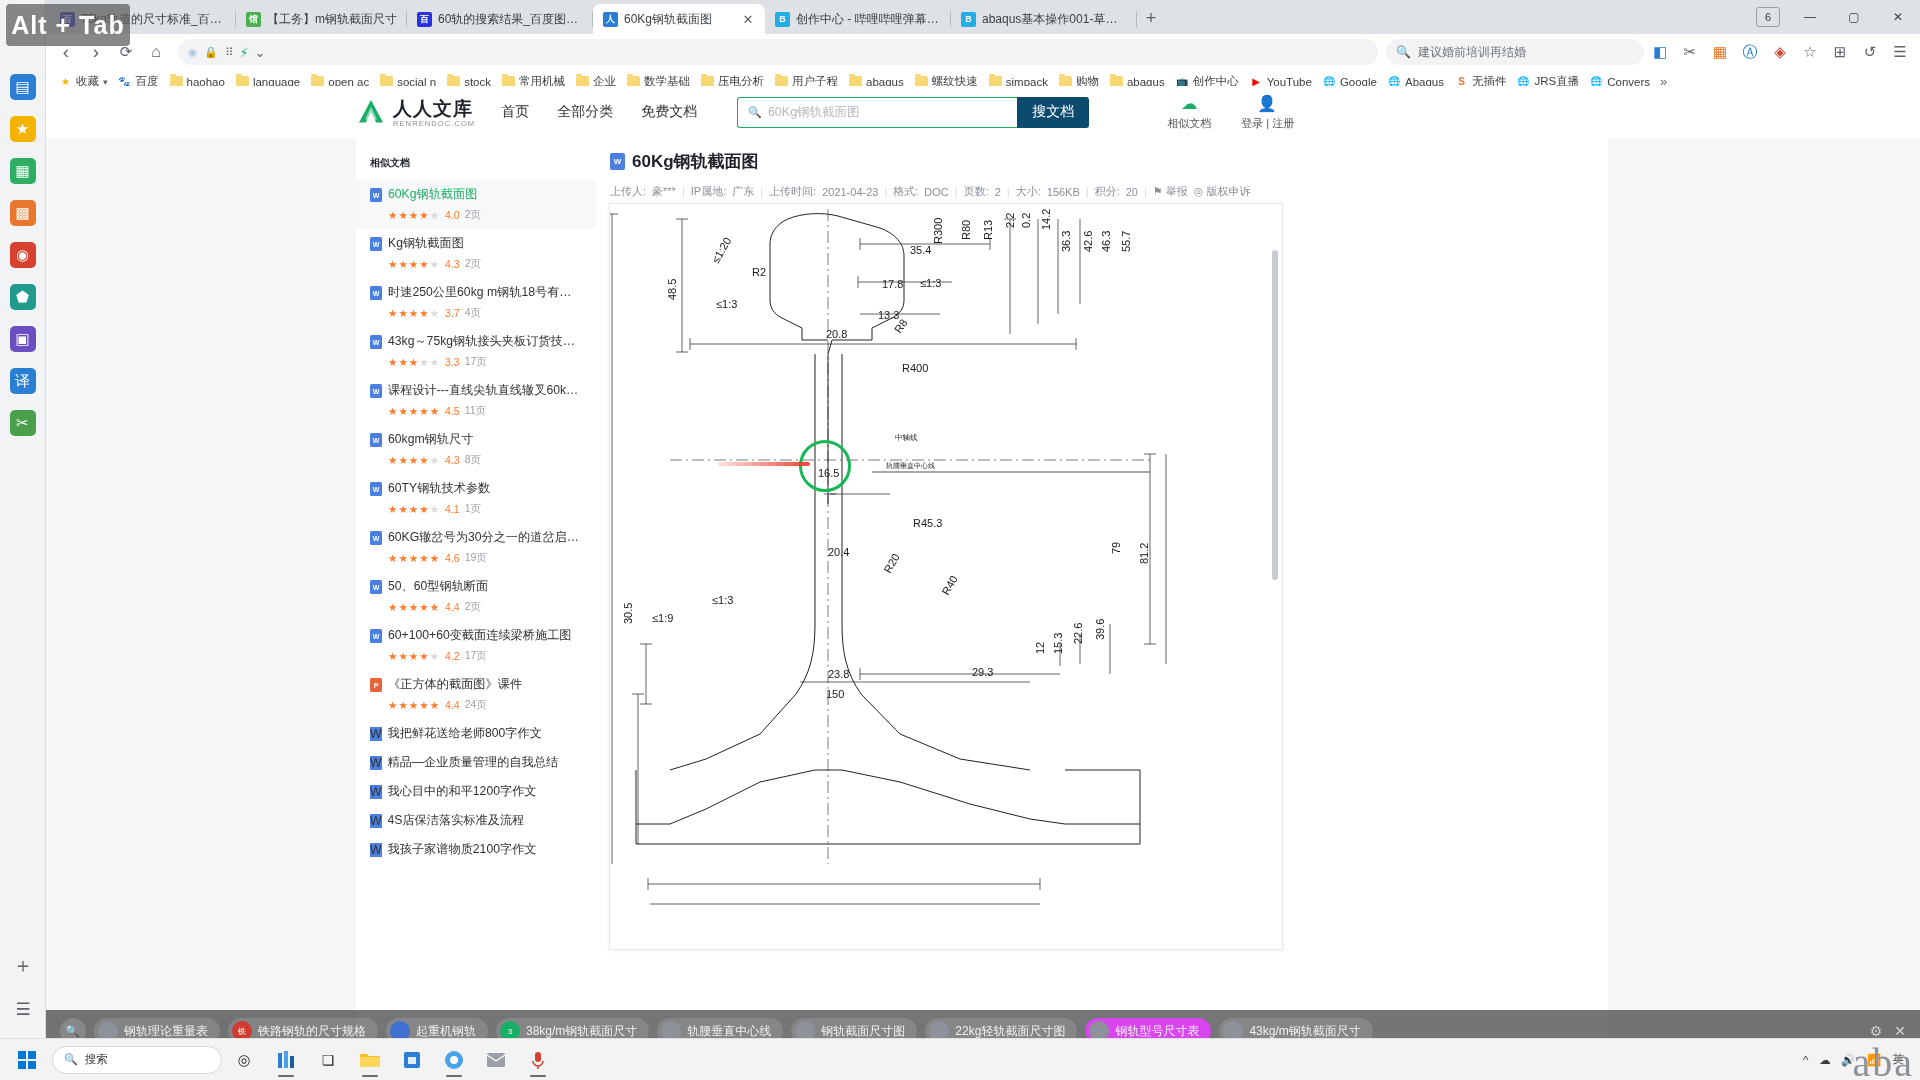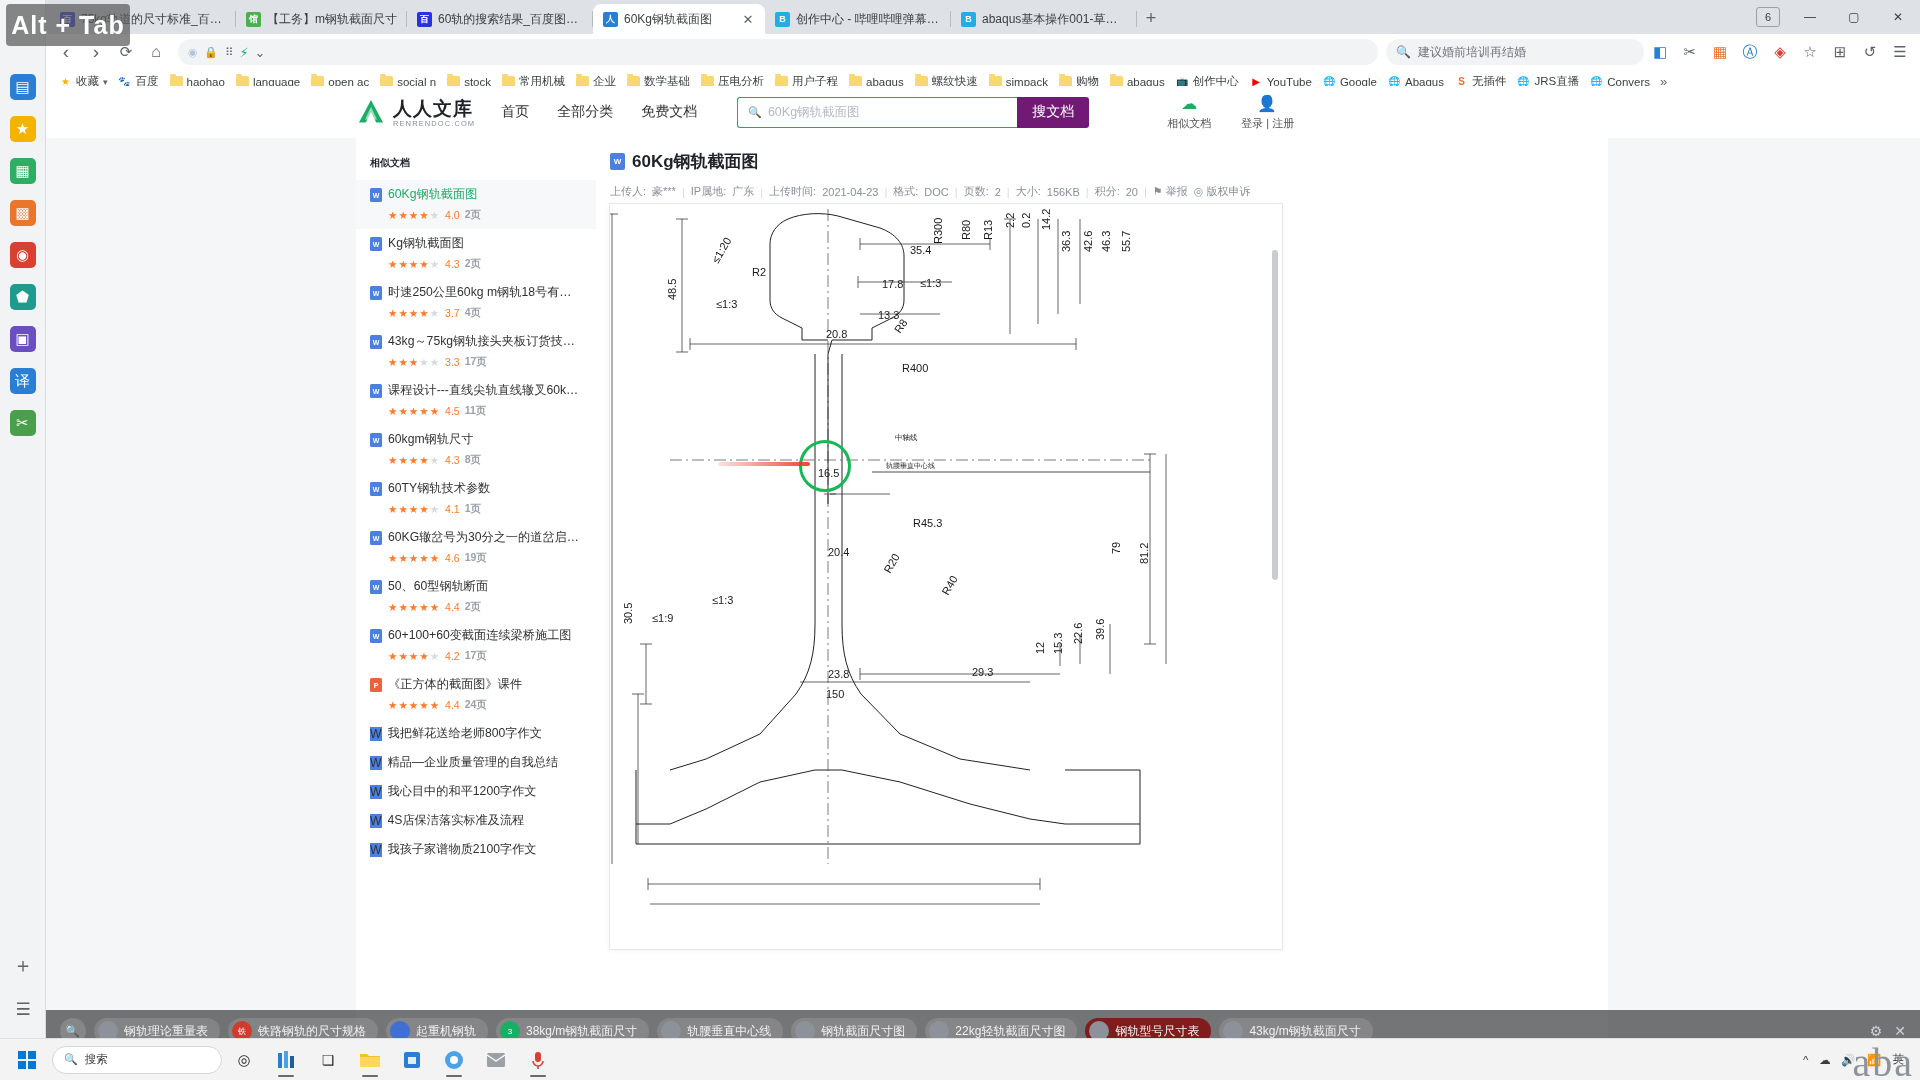--- a/index.html
+++ b/index.html
@@ -52,42 +52,42 @@
   #page{position:absolute;left:0;top:86px;width:1874px;height:952px;background:#fff;overflow:hidden;}
   #site-header{height:52px;background:#fff;display:flex;align-items:center;padding:0 0 0 310px;gap:0;}
   #logo{display:flex;align-items:flex-end;gap:7px;}
   .logo-mark{width:30px;height:30px;}
   .logo-text{display:flex;flex-direction:column;line-height:1;}
   .logo-cn{font-size:19px;font-weight:bold;color:#1f2329;letter-spacing:1px;}
   .logo-en{font-size:7.5px;color:#8a8f99;letter-spacing:1.1px;margin-top:2px;}
   #nav{display:flex;gap:28px;margin-left:26px;font-size:14px;color:#333;}
   #hsearch{margin-left:40px;width:280px;height:31px;border:1px solid #1aad65;border-right:none;border-radius:3px 0 0 3px;
            display:flex;align-items:center;gap:6px;padding:0 10px;font-size:12.5px;color:#b5b9c0;}
-  #hsearch-btn{height:31px;width:72px;background:#701a75;color:#fff;font-size:14px;display:flex;align-items:center;
+  #hsearch-btn{height:31px;width:72px;background:#0c4a6e;color:#fff;font-size:14px;display:flex;align-items:center;
                justify-content:center;border-radius:0 3px 3px 0;}
   #hright{margin-left:78px;display:flex;align-items:center;gap:30px;}
   .hr-item{display:flex;flex-direction:column;align-items:center;gap:3px;font-size:11px;color:#555;}
   .hr-ico{font-size:16px;color:#1aad65;}
 
   #body-area{display:flex;height:900px;background:#f5f6f7;}
   
   #sidebar{width:240px;margin-left:310px;background:#fff;padding:12px 0 0 0;overflow:hidden;position:relative;}
   .sb-title{font-size:10px;font-weight:bold;color:#1f2329;padding:6px 14px 10px 14px;}
   .sb-item{padding:7px 14px 7px 14px;}
   .sb-item.sel{background:#f7f8f9;}
   .sb-row1{display:flex;align-items:flex-start;gap:6px;font-size:12.2px;color:#303133;line-height:15px;}
   .sb-row1 .docico{width:12px;height:14px;border-radius:1.5px;flex:0 0 12px;display:flex;align-items:center;justify-content:center;
                    font-size:7px;color:#fff;font-weight:bold;margin-top:1px;}
   .sb-name{overflow:hidden;text-overflow:ellipsis;white-space:nowrap;}
   .sb-item.sel .sb-name{color:#1aad65;}
   .sb-row2{display:flex;align-items:center;gap:5px;margin-top:6px;padding-left:18px;font-size:10.5px;color:#9aa0a6;}
   .stars{letter-spacing:1px;font-size:10.5px;color:#ff7a29;}
   .stars .off{color:#d8dade;}
   .score{color:#ff7a29;}
-  .pages{color:#9aa0a6;font-weight:bold;}
+  .pages{color:#9aa0a6;}
   .rel-title{font-size:15px;font-weight:bold;color:#1f2329;padding:14px 14px 6px 14px;}
   .rel-item{display:flex;align-items:center;gap:6px;padding:6px 14px;font-size:12.2px;color:#303133;}
 
   
   #viewer{flex:1;margin-right:312px;background:#fff;position:relative;}
   #doc-head{padding:12px 0 0 14px;}
   #doc-title{display:flex;align-items:center;gap:7px;font-size:17px;font-weight:bold;color:#1f2329;}
   #doc-title .dico{width:15px;height:17px;border-radius:2px;background:#4b7fe0;display:flex;align-items:center;justify-content:center;
                    font-size:8px;color:#fff;font-weight:bold;}
   #doc-meta{font-size:11px;color:#8a8f99;margin-top:11px;display:flex;gap:6px;align-items:center;flex-wrap:wrap;}
@@ -105,21 +105,21 @@
             background:linear-gradient(90deg,rgba(235,60,40,.15),rgba(235,60,40,.95));border-radius:2px;}
   #cursor{position:absolute;left:822px;top:466px;width:0;height:0;}
 
   
   #sugbar{position:absolute;left:46px;bottom:28px;width:1874px;height:42px;background:rgba(30,32,36,.62);
           display:flex;align-items:center;gap:8px;padding:0 14px;}
   .sug{height:26px;border-radius:13px;background:rgba(255,255,255,.13);display:flex;align-items:center;gap:6px;
        padding:0 12px 0 4px;font-size:12px;color:#f1f1f1;white-space:nowrap;}
   .sug .thumb{width:20px;height:20px;border-radius:50%;background:#8d9199;flex:0 0 20px;display:flex;align-items:center;
               justify-content:center;font-size:8px;color:#fff;overflow:hidden;}
-  .sug.hl{background:#7f1d1d;}
+  .sug.hl{background:#d946ef;}
   .sug.green-thumb .thumb{background:#1aad65;}
   .sug.red-thumb .thumb{background:#cf3b2f;}
   .sug.blue-thumb .thumb{background:#3f6fd0;}
   #sug-left{width:26px;height:26px;border-radius:50%;background:rgba(255,255,255,.15);display:flex;align-items:center;
             justify-content:center;color:#fff;font-size:12px;}
   #sug-right{margin-left:auto;display:flex;gap:12px;align-items:center;color:#cfd2d6;font-size:14px;}
 
   
   #taskbar{position:absolute;left:0;bottom:0;width:1920px;height:42px;background:#f3f3f3;display:flex;align-items:center;
            padding:0 6px;gap:2px;border-top:1px solid #e1e1e1;}

